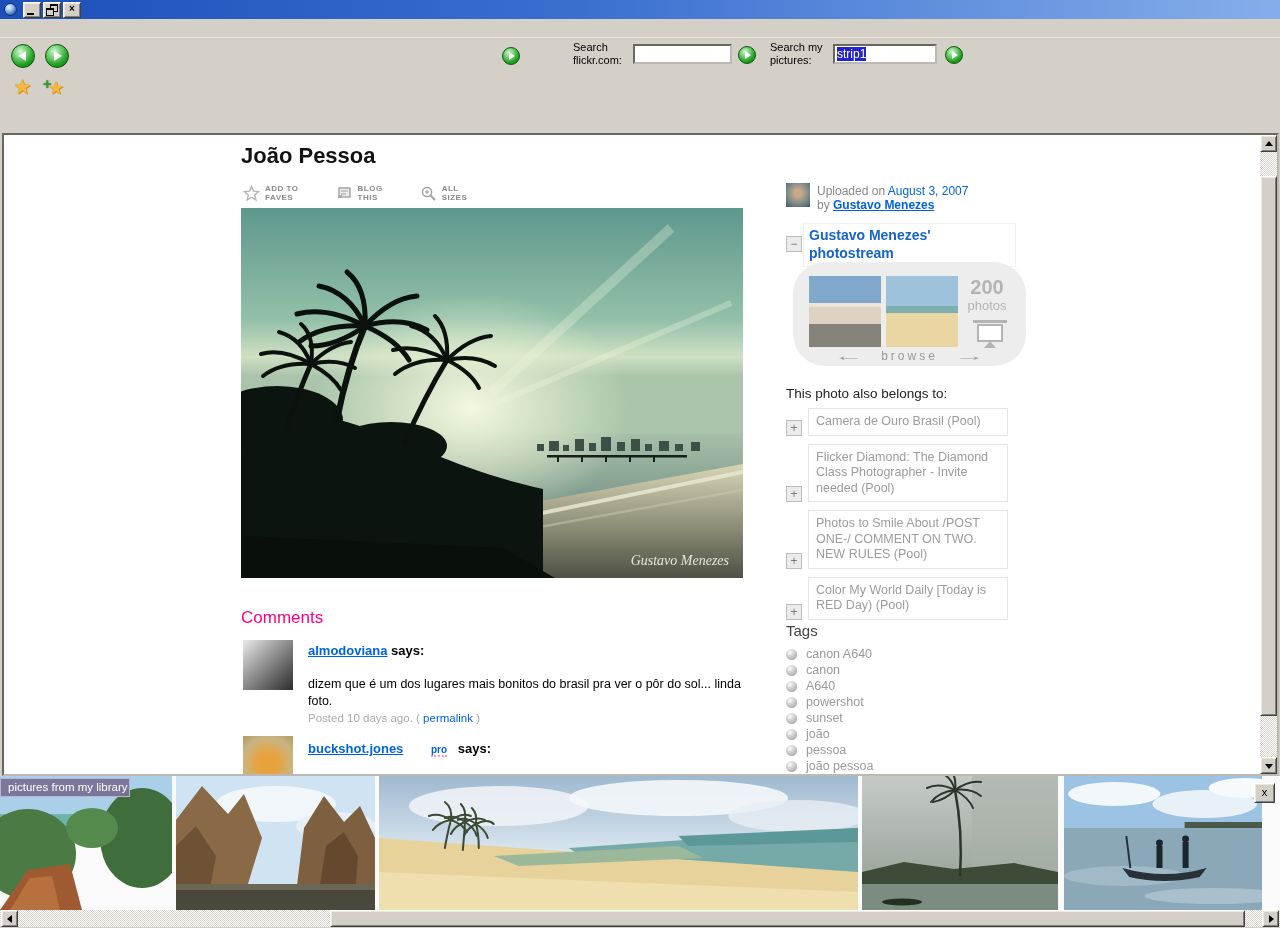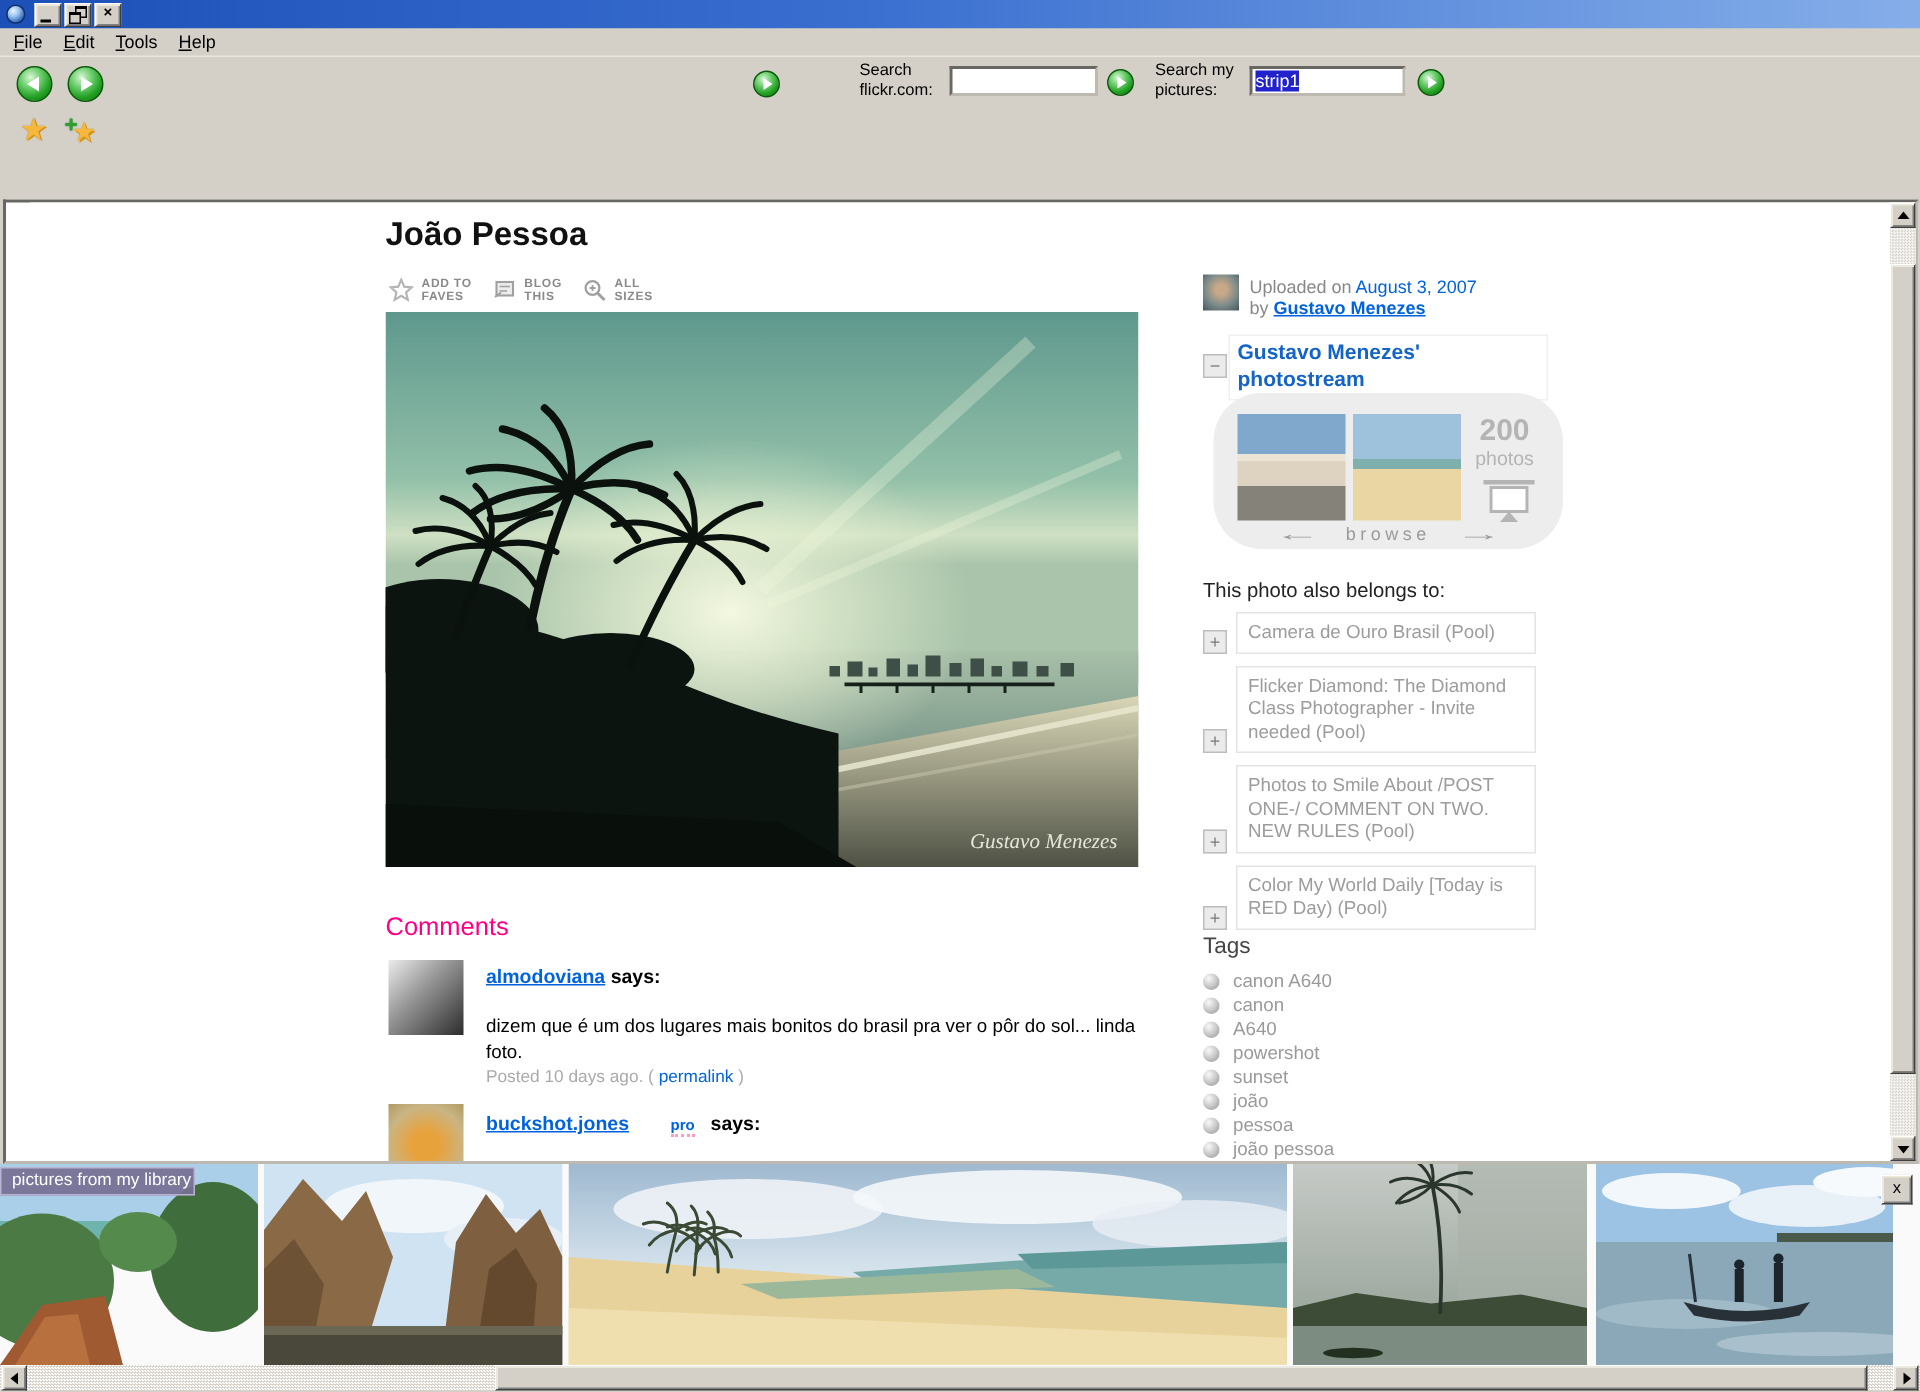--- a/index.html
+++ b/index.html
@@ -68,23 +68,23 @@
     border-radius:50%;background:#0c140f;}
   .tb-thumb{position:absolute;left:602px;top:74px;width:74px;height:55px;}
   .recommend{position:absolute;left:688px;top:76px;width:189px;height:46px;background:#fff;
     border:1px solid #8a8a8a;padding:4px 8px;box-sizing:content-box;}
   .rec-label{font-size:11px;color:#000;letter-spacing:.3px;}
   .rec-stars{font-size:21px;line-height:22px;color:#c9c9c9;letter-spacing:6px;text-shadow:1px 1px 0 #efefef;}
 
   
   .content{position:absolute;left:2px;top:133px;width:1277px;height:643px;
     border:2px inset #bdb9b1;box-sizing:border-box;background:#fff;}
-  .page{position:absolute;left:16px;top:0;width:1256px;height:639px;background:#fff;overflow:hidden;}
+  .page{position:absolute;left:0;top:0;width:1256px;height:639px;background:#fff;overflow:hidden;}
   .page-title{position:absolute;left:237px;top:8px;font-size:22px;font-weight:bold;color:#111;}
-  .actions{position:absolute;left:239px;top:49px;display:flex;gap:13px;align-items:flex-end;}
+  .actions{position:absolute;left:239px;top:49px;display:flex;gap:37px;align-items:flex-end;}
   .action{display:flex;gap:5px;align-items:center;cursor:pointer;}
   .action-label{font-size:8px;line-height:9px;color:#8a8a8a;letter-spacing:.5px;font-weight:bold;}
   .main-photo{position:absolute;left:237px;top:73px;width:502px;height:370px;}
   .comments-h{position:absolute;left:237px;top:473px;font-size:17px;color:#ff0084;}
   .avatar{position:absolute;width:50px;height:50px;}
   .av-bw{background:linear-gradient(135deg,#ececec 0%,#9a9a9a 40%,#2c2c2c 100%);}
   .av-or{background:radial-gradient(circle at 50% 55%,#e8a23c 25%,#c9b584 70%,#b09a62 100%);}
   .c-head{position:absolute;font-size:13px;color:#000;font-weight:bold;}
   .c-head .ulink{color:#0063dc;text-decoration:underline;cursor:pointer;}
   .pro-badge{font-size:10px;font-weight:bold;color:#0063dc;border-bottom:2px dotted #ff9ac4;margin:0 7px 0 24px;cursor:pointer;}
@@ -167,26 +167,20 @@
     <span class="winbtn">
         <span class="g-min"></span>
       </span>
     <span class="winbtn">
         <span class="g-rb"></span>
         <span class="g-rf"></span>
       </span>
     <span class="winbtn">×</span>
   </div>
 
-  <div class="menubar">
-    <span class="mi"><u>F</u><span>ile</span></span>
-    <span class="mi"><u>E</u><span>dit</span></span>
-    <span class="mi"><u>T</u><span>ools</span></span>
-    <span class="mi"><u>H</u><span>elp</span></span>
-  </div>
 
   <div class="toolbar1">
     <span class="navbtn" style="left:11px;top:6px;">
         <span class="tri tri-l"></span>
       </span>
     <span class="navbtn" style="left:45px;top:6px;">
         <span class="tri tri-r"></span>
       </span>
     <span class="gobtn" style="left:502px;top:9px;">
         <span class="tri tri-r"></span>

